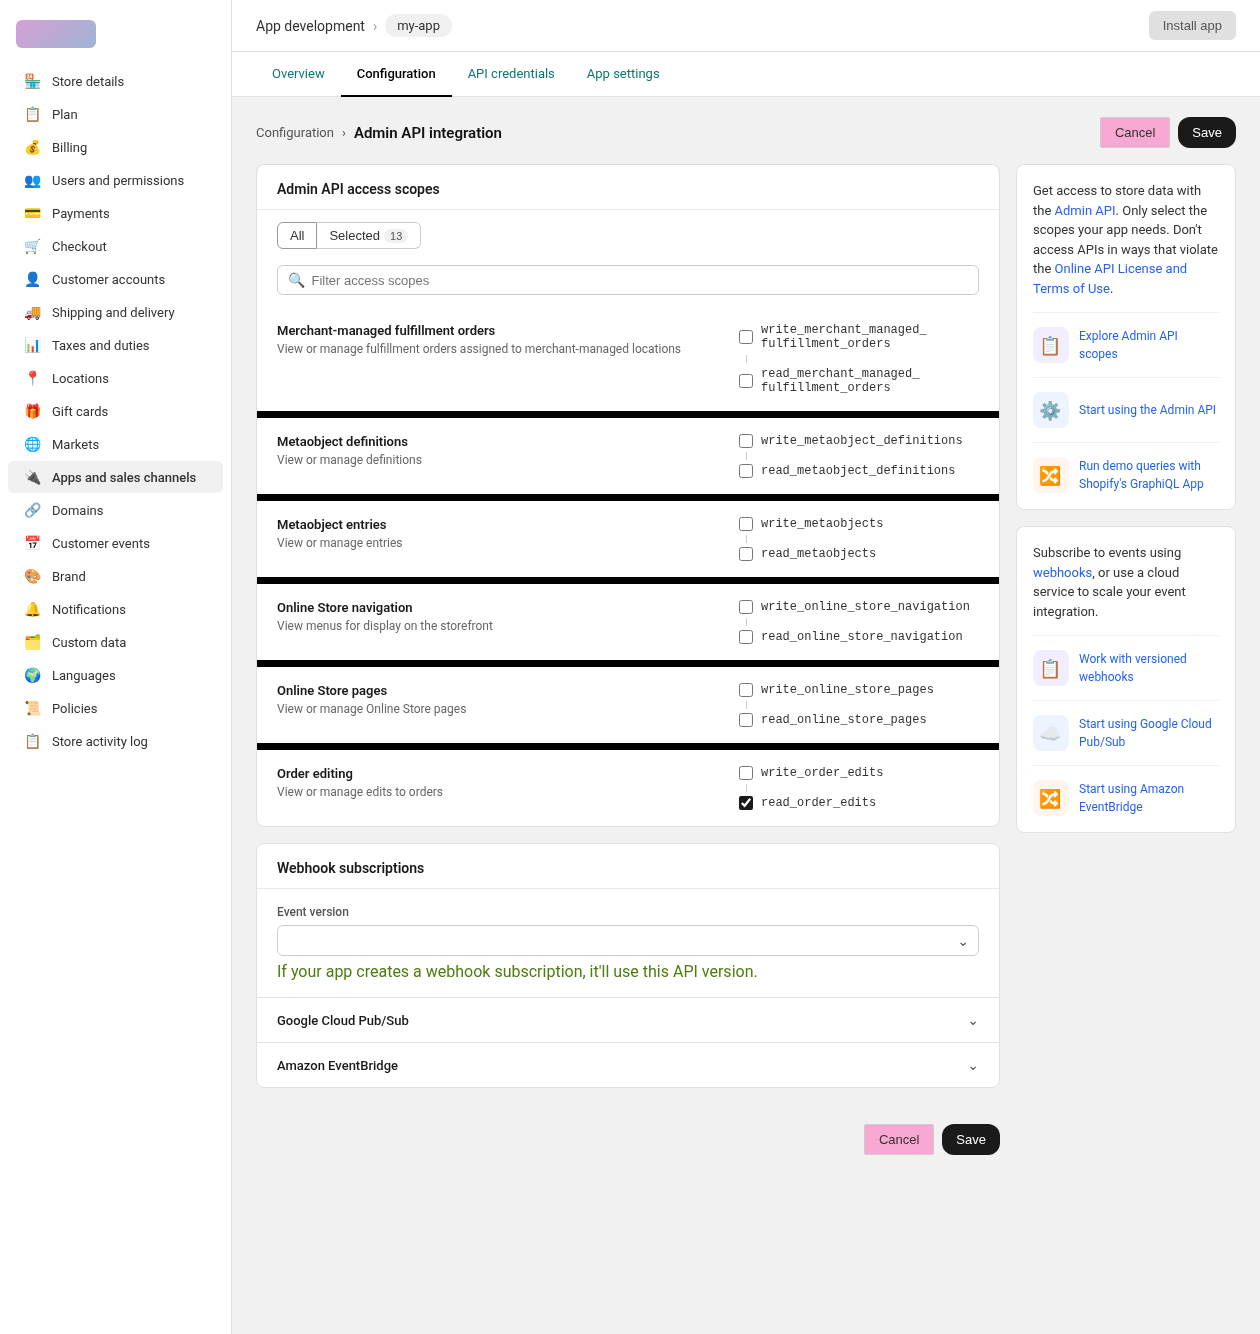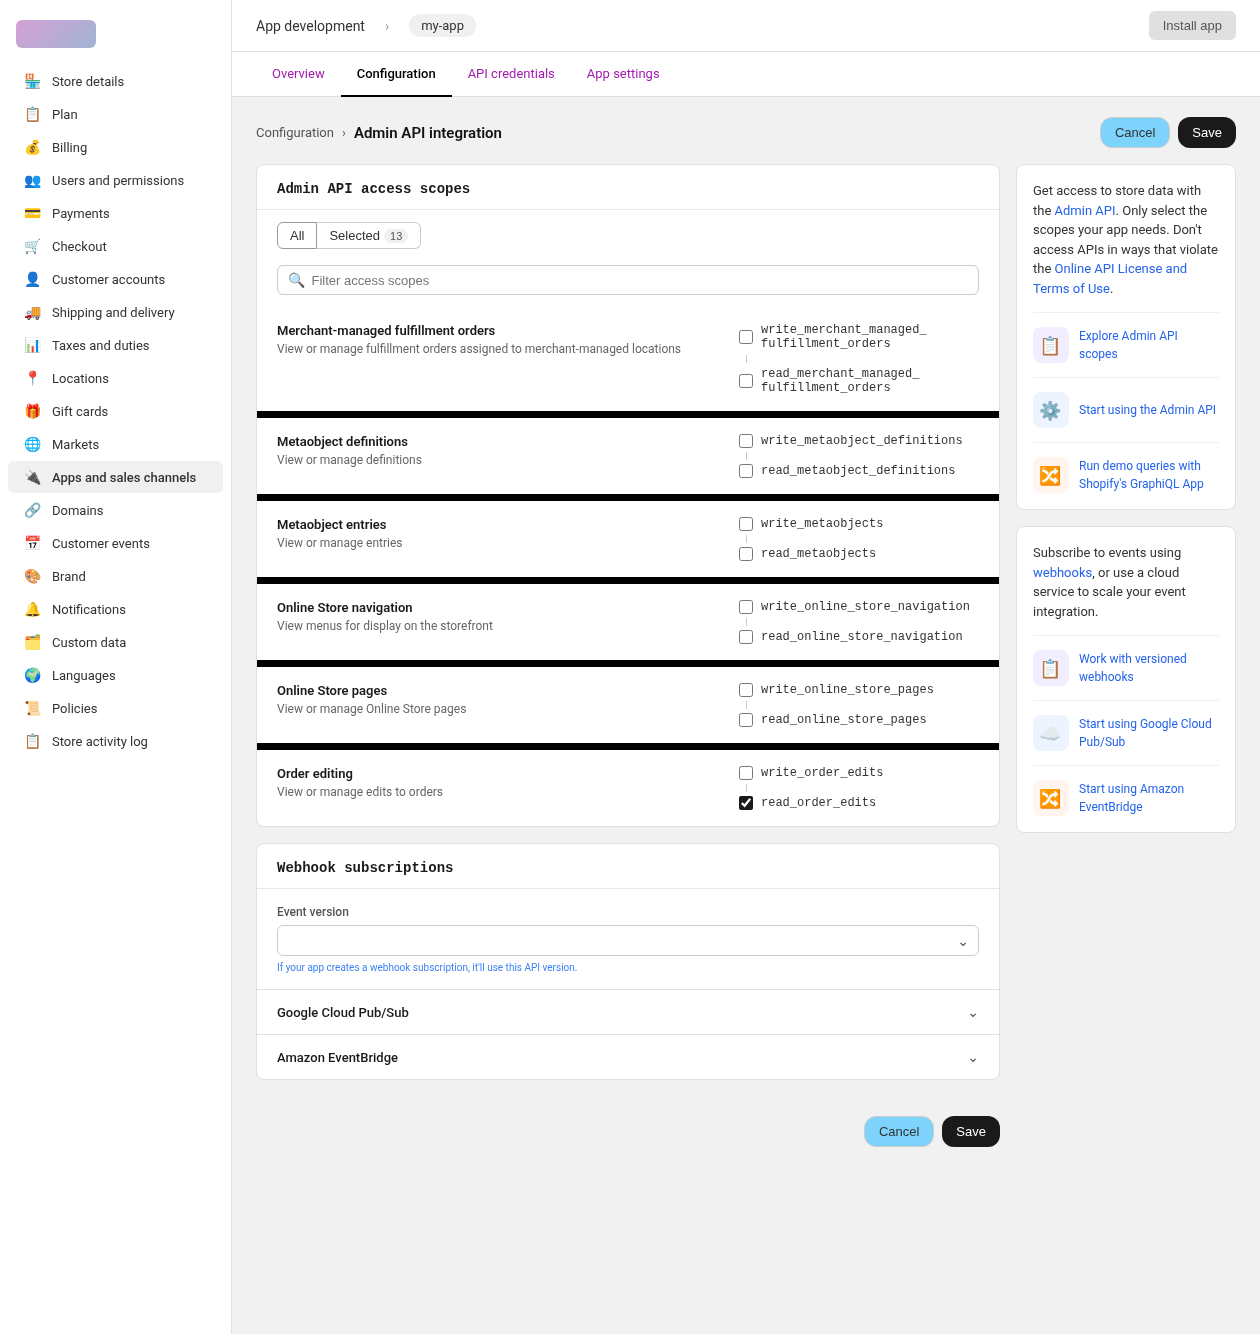--- a/index.html
+++ b/index.html
@@ -12,51 +12,51 @@
     .sidebar-nav { flex: 1; overflow-y: auto; }
     .nav-item { display: flex; align-items: center; gap: 10px; padding: 7px 16px; cursor: pointer; color: #333; font-size: 13px; text-decoration: none; border-radius: 6px; margin: 1px 8px; }
     .nav-item.active { background: #f0f0f0; font-weight: 500; }
     .nav-icon { width: 18px; height: 18px; display: flex; align-items: center; justify-content: center; font-size: 14px; flex-shrink: 0; color: #555; }
 
     
     .main { flex: 1; display: flex; flex-direction: column; overflow: auto; }
 
     
     .topbar { background: #fff; border-bottom: 1px solid #e0e0e0; padding: 0 24px; height: 52px; display: flex; align-items: center; justify-content: space-between; }
-    .topbar-left { display: flex; align-items: center; gap: 20px; font-size: 14px; color: #333; }
+    .topbar-left { display: flex; align-items: center; gap: 8px; font-size: 14px; color: #333; }
     .breadcrumb-sep { color: #999; }
     .app-name-pill { background: #f0f0f0; border-radius: 20px; padding: 4px 12px; font-size: 13px; color: #333; }
     .install-btn { background: #e0e0e0; border: none; border-radius: 6px; padding: 7px 14px; font-size: 13px; cursor: pointer; color: #555; }
 
     
     .tabs { background: #fff; border-bottom: 1px solid #e0e0e0; padding: 0 24px; display: flex; gap: 0; }
-    .tab { padding: 14px 16px; font-size: 13px; cursor: pointer; color: #a21caf; border-bottom: 2px solid transparent; margin-bottom: -1px; }
+    .tab { padding: 14px 16px; font-size: 13px; cursor: pointer; color: #0f766e; border-bottom: 2px solid transparent; margin-bottom: -1px; }
     .tab.active { color: #000; border-bottom-color: #000; font-weight: 500; }
 
     
     .content { padding: 20px 24px; flex: 1; }
 
     
     .content-header { display: flex; align-items: center; justify-content: space-between; margin-bottom: 16px; }
     .content-breadcrumb { display: flex; align-items: center; gap: 8px; font-size: 13px; color: #555; }
     .content-breadcrumb a { color: #555; text-decoration: none; }
     .content-breadcrumb .current { color: #111; font-size: 15px; font-weight: 600; }
     .header-actions { display: flex; gap: 8px; }
-    .btn-cancel { background: #7dd3fc; border: 1px solid #ccc; border-radius: 12px; padding: 7px 14px; font-size: 13px; cursor: pointer; color: #333; }
+    .btn-cancel { background: #f9a8d4; border: 1px solid #ccc; border-radius: 2px; padding: 7px 14px; font-size: 13px; cursor: pointer; color: #333; }
     .btn-save { background: #1a1a1a; border: none; border-radius: 12px; padding: 7px 14px; font-size: 13px; cursor: pointer; color: #fff; font-weight: 500; }
 
     
     .two-col { display: flex; gap: 16px; align-items: flex-start; }
     .main-col { flex: 1; }
     .side-col { width: 220px; min-width: 220px; }
 
     
     .card { background: #fff; border: 1px solid #e0e0e0; border-radius: 8px; margin-bottom: 16px; overflow: hidden; }
     .card-header { padding: 16px 20px 12px; border-bottom: 1px solid #e8e8e8; }
-    .card-header h2 { font-size: 14px; font-weight: 600; font-family: Liberation Mono, monospace; }
+    .card-header h2 { font-size: 14px; font-weight: 600; }
     .card-body { padding: 0; }
 
     
     .filter-tabs { display: flex; gap: 0; padding: 12px 20px 8px; align-items: flex-end; }
     .filter-tab { padding: 5px 12px; font-size: 13px; cursor: pointer; border: 1px solid #ccc; background: #fff; color: #333; }
     .filter-tab:first-child { border-radius: 6px 0 0 6px; }
     .filter-tab:last-child { border-radius: 0 6px 6px 0; border-left: none; }
     .filter-tab.active { background: #fff; font-weight: 500; border-color: #999; }
     .filter-tab .badge { background: #f0f0f0; border-radius: 10px; padding: 1px 6px; font-size: 11px; margin-left: 4px; color: #555; }
 
@@ -88,21 +88,21 @@
     .link-icon.orange { background: #fff4ee; }
     .link-text { font-size: 12px; }
     .link-text a { color: #2563eb; }
 
     
     .webhook-section { padding: 16px 20px; }
     .webhook-label { font-size: 12px; font-weight: 500; color: #555; margin-bottom: 6px; }
     .webhook-select { width: 100%; border: 1px solid #ccc; border-radius: 6px; padding: 7px 10px; font-size: 13px; color: #333; background: #fff; appearance: none; cursor: pointer; }
     .webhook-select-wrapper { position: relative; }
     .webhook-select-wrapper::after { content: '⌄'; position: absolute; right: 10px; top: 50%; transform: translateY(-50%); color: #555; pointer-events: none; font-size: 14px; }
-    .webhook-hint { font-size: 10px; color: #3b82f6; margin-top: 6px; }
+    .webhook-hint { font-size: 16px; color: #4d7c0f; margin-top: 6px; }
 
     
     .collapse-row { padding: 14px 20px; border-top: 1px solid #e0e0e0; display: flex; align-items: center; justify-content: space-between; cursor: pointer; font-size: 13px; font-weight: 500; }
     .chevron { color: #555; font-size: 14px; }
 
     
     .subscribe-card { background: #fff; border: 1px solid #e0e0e0; border-radius: 8px; padding: 16px; font-size: 13px; color: #333; line-height: 1.5; }
     .subscribe-card a { color: #2563eb; text-decoration: none; }
 
     

